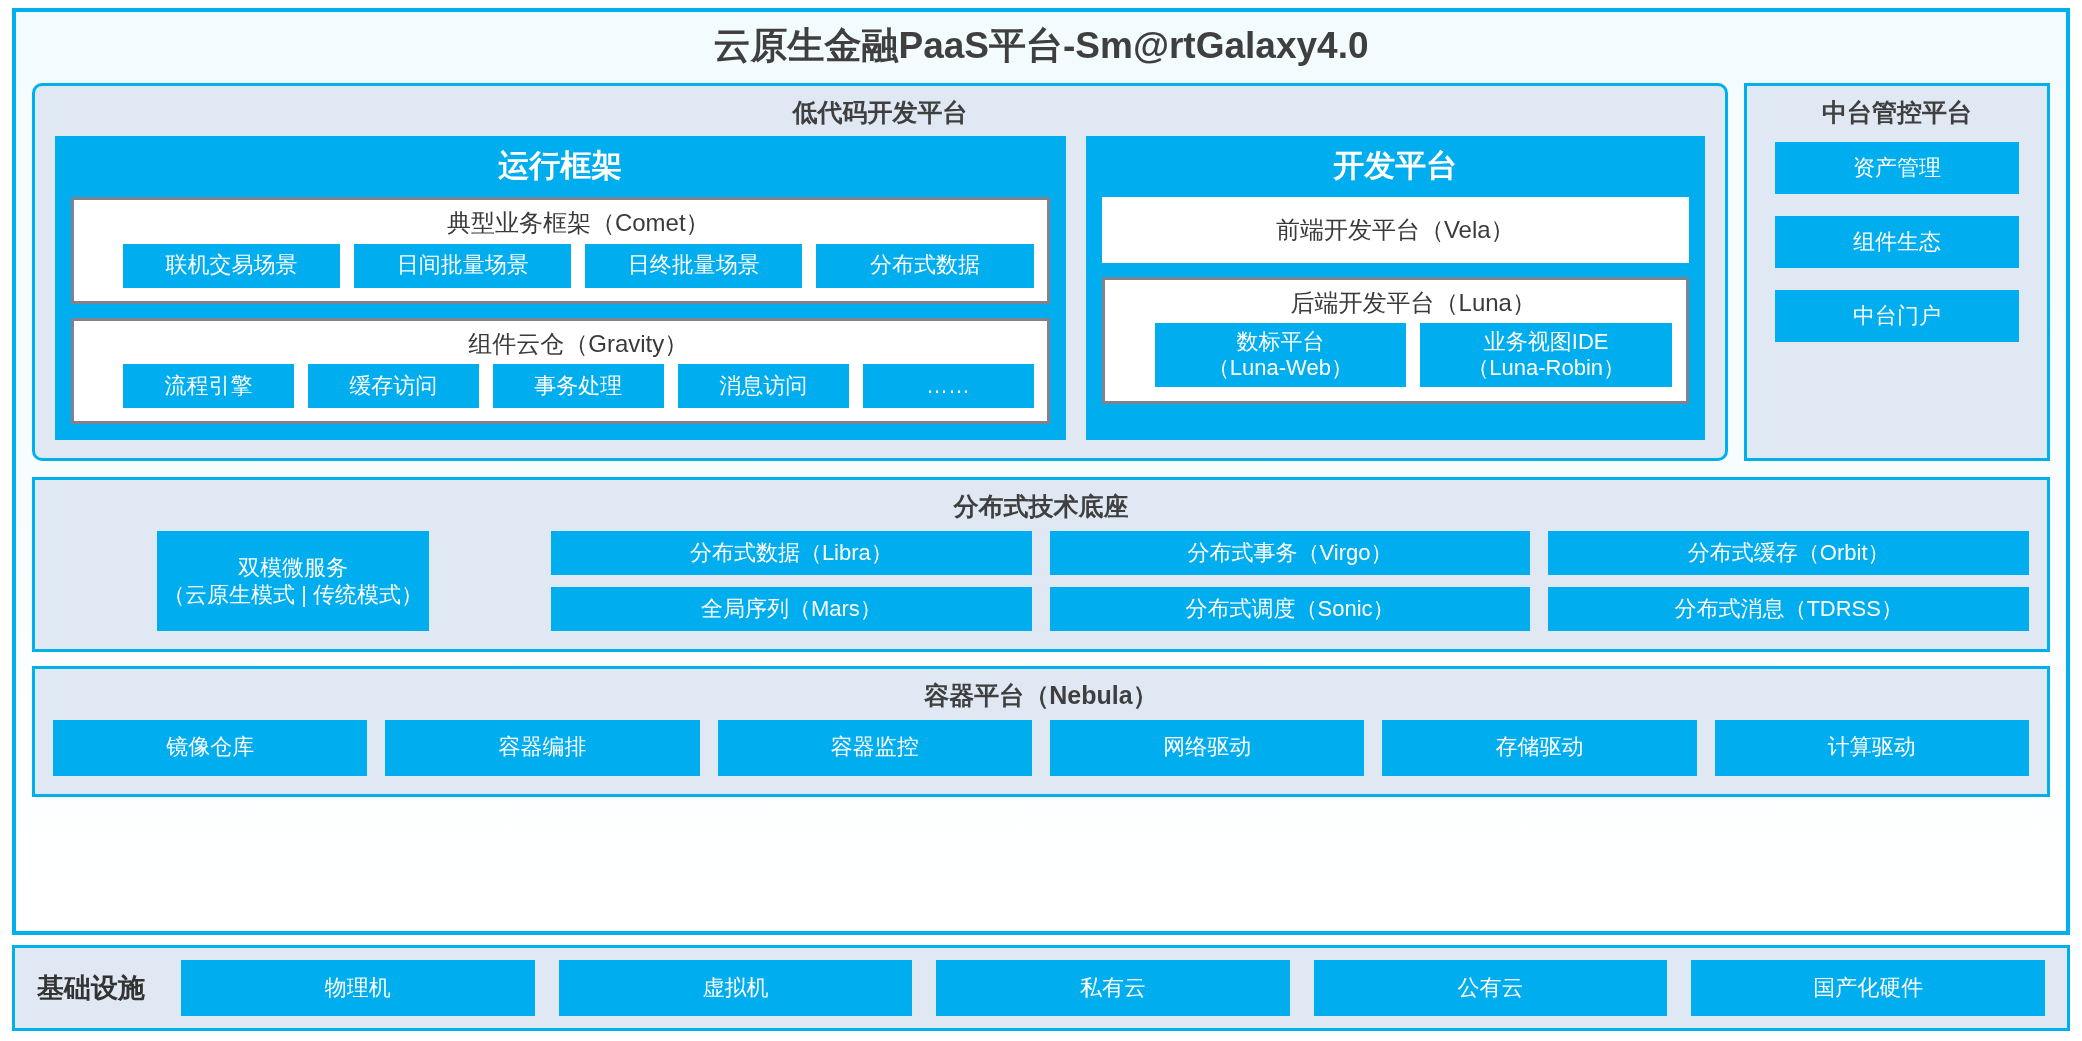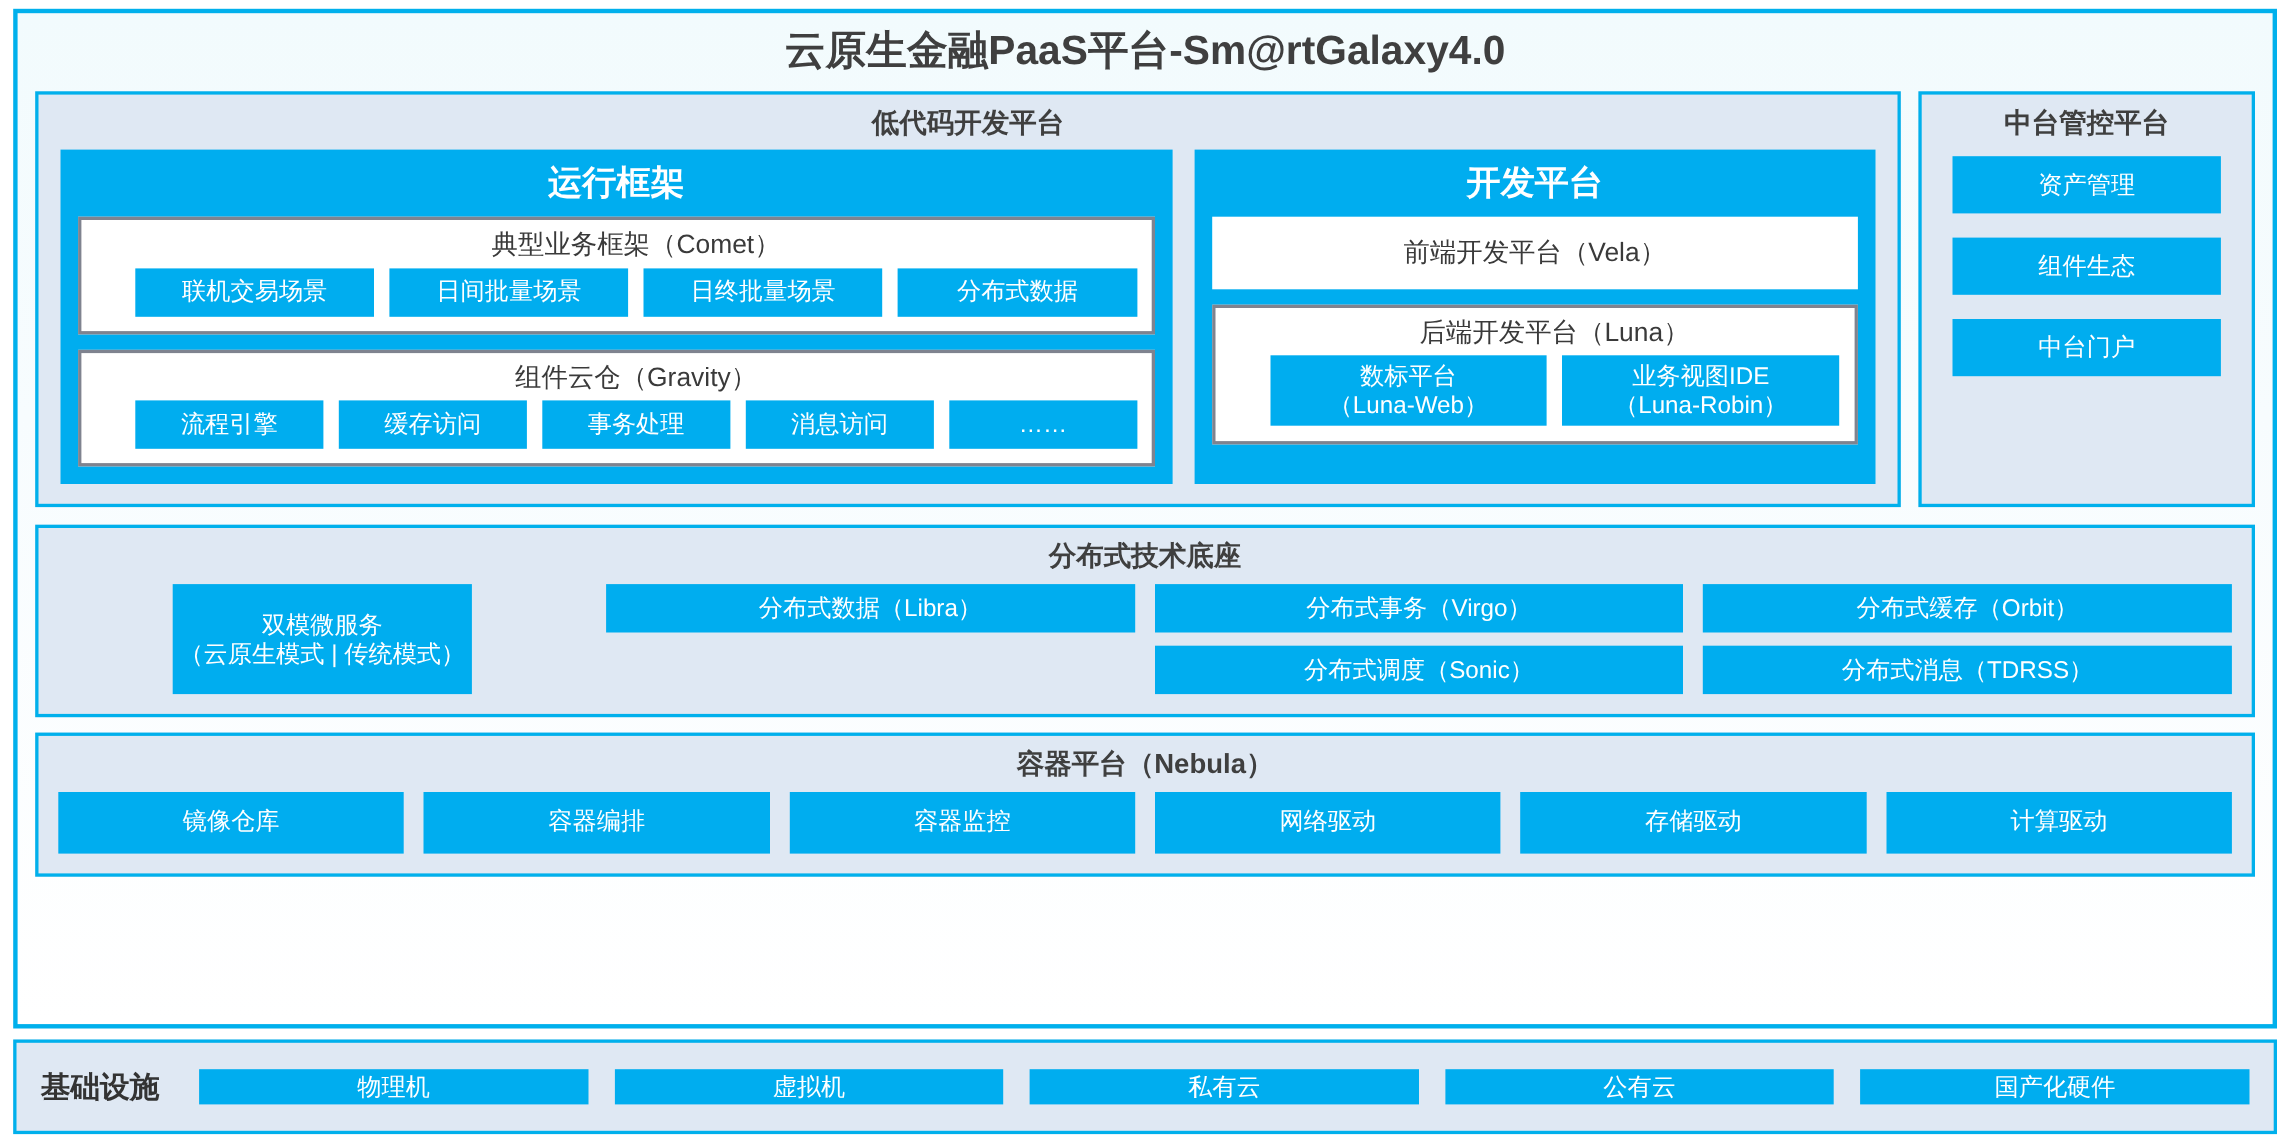--- a/index.html
+++ b/index.html
@@ -95,21 +95,21 @@
     padding: 9px 0 7px 0;
     line-height: 1.15;
   }
 
   
   .top-row {
     display: flex;
     gap: 16px;
     align-items: stretch;
   }
-  .lowcode { flex: 1 1 auto; }
+  .lowcode { flex: 1 1 auto; border-radius: 10px; }
   .mgmt {
     width: 306px;
     flex: 0 0 306px;
   }
 
   .lowcode-body {
     display: flex;
     gap: 20px;
     padding: 0 20px 18px 20px;
     flex: 1 1 auto;
@@ -218,21 +218,21 @@
   }
   .infra-label {
     font-size: 27px;
     font-weight: bold;
     color: #333333;
     flex: 0 0 auto;
     padding-right: 12px;
     white-space: nowrap;
     text-align: right;
   }
-  .infra .chip { flex: 1 1 0; height: 32px; }
+  .infra .chip { flex: 1 1 0; height: 56px; }
 </style>
 </head>
 <body>
 
 <div class="page">
 
   <div class="main-frame">
 
     <div class="title">云原生金融PaaS平台-Sm@rtGalaxy4.0</div>
 
@@ -308,20 +308,21 @@
 
         <div class="tb-col wide">
           <div class="chip">
             <span>双模微服务</span>
             <span>（云原生模式 | 传统模式）</span>
           </div>
         </div>
 
         <div class="tb-col">
           <div class="chip">分布式数据（Libra）</div>
+          <div class="chip">全局序列（Mars）</div>
         </div>
 
         <div class="tb-col">
           <div class="chip">分布式事务（Virgo）</div>
           <div class="chip">分布式调度（Sonic）</div>
         </div>
 
         <div class="tb-col">
           <div class="chip">分布式缓存（Orbit）</div>
           <div class="chip">分布式消息（TDRSS）</div>

